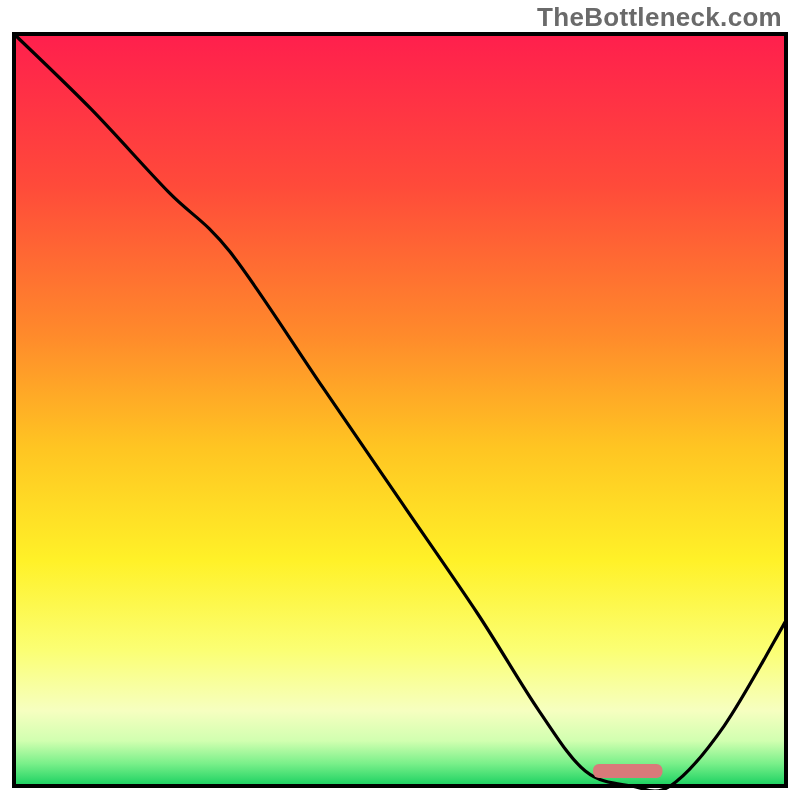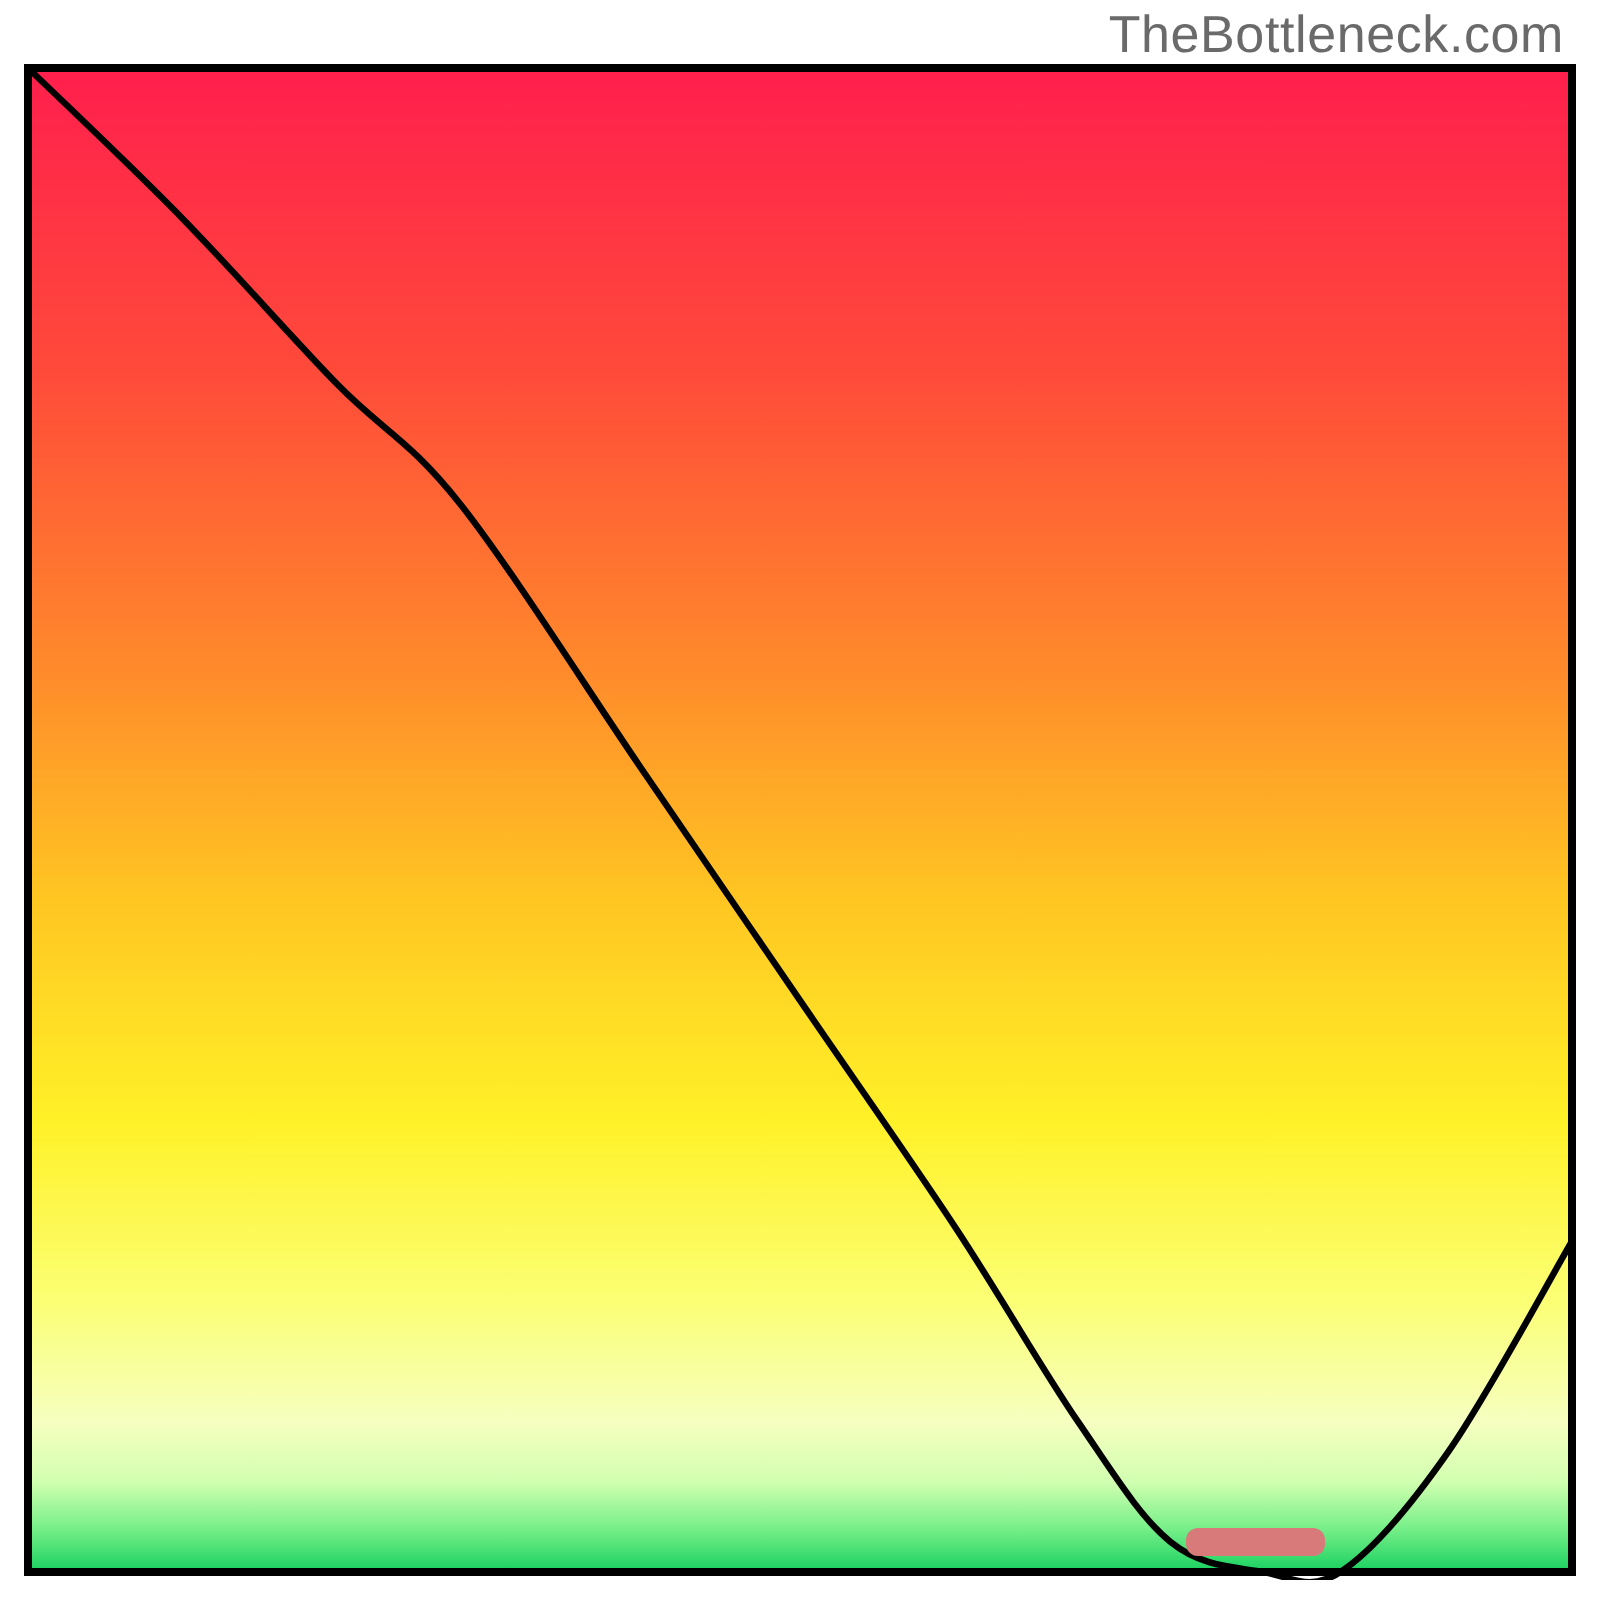--- a/index.html
+++ b/index.html
@@ -13,21 +13,21 @@
   .container {
     position: relative;
     width: 800px;
     height: 800px;
   }
   .watermark {
     position: absolute;
     top: 2px;
     right: 18px;
     font-size: 26px;
-    font-weight: 400;
+    font-weight: 700;
     color: #6a6a6a;
     letter-spacing: 0.3px;
   }
   .plot {
     position: absolute;
     top: 30px;
     left: 10px;
     width: 780px;
     height: 760px;
   }

